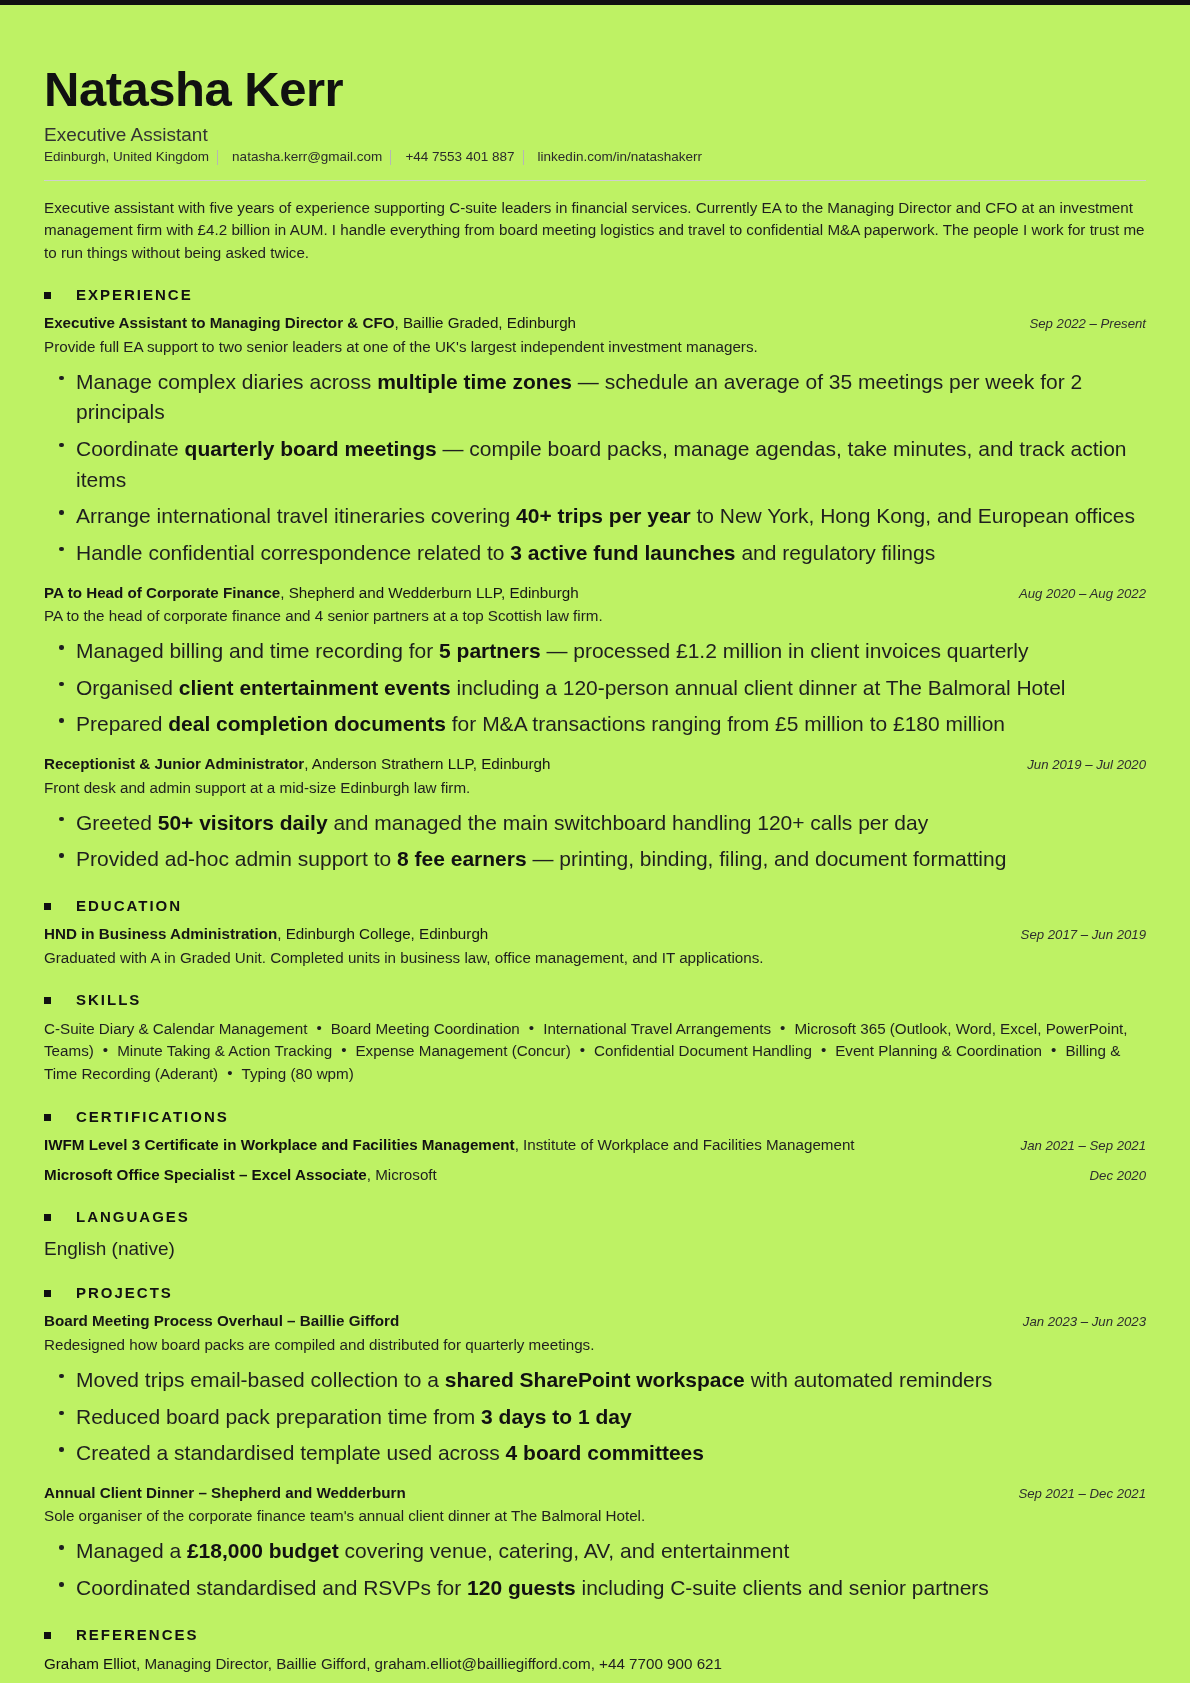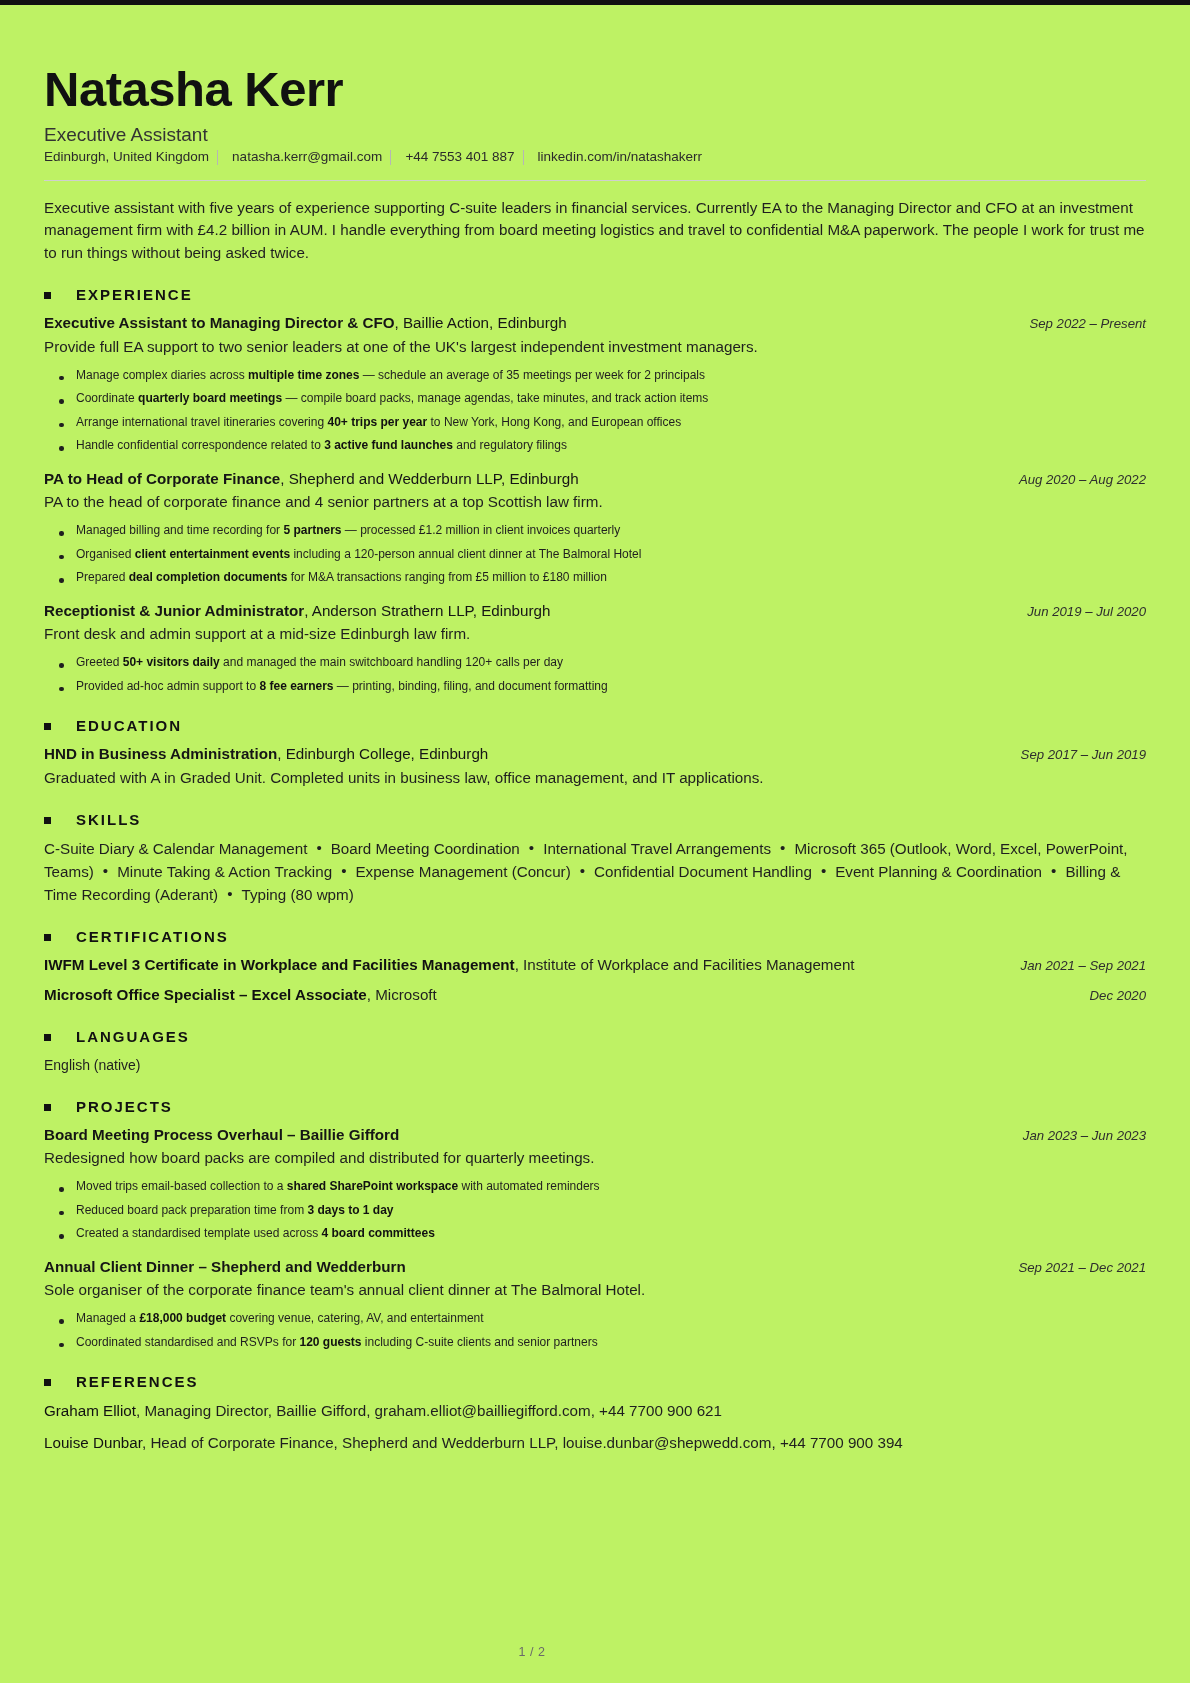--- a/index.html
+++ b/index.html
@@ -129,21 +129,21 @@
     color: #1f1f1f;
     margin-top: 2px;
   }
   ul.bullets {
     margin: 9px 0 0 0;
     padding-left: 32px;
     list-style: none;
   }
   ul.bullets li {
     position: relative;
-    font-size: 12px;
+    font-size: 21px;
     line-height: 1.46;
     color: #1f1f1f;
     margin-bottom: 6px;
   }
   ul.bullets li:last-child { margin-bottom: 0; }
   ul.bullets li::before {
     content: "";
     position: absolute;
     left: -17px;
     top: 9px;
@@ -179,21 +179,21 @@
   .cert-row:first-of-type { margin-top: 0; }
   .cert-text {
     font-size: 15.2px;
     line-height: 1.38;
     color: #1f1f1f;
   }
   .cert-text b { font-weight: 700; color: #111111; }
 
   
   .lang-text {
-    font-size: 14px;
+    font-size: 19px;
     line-height: 1.45;
     color: #1f1f1f;
   }
 
   
   .ref-row {
     font-size: 15.2px;
     line-height: 1.42;
     color: #1f1f1f;
     margin-top: 10px;
@@ -237,21 +237,21 @@
   <div class="summary">Executive assistant with five years of experience supporting C-suite leaders in financial services. Currently EA to the Managing Director and CFO at an investment management firm with £4.2 billion in AUM. I handle everything from board meeting logistics and travel to confidential M&amp;A paperwork. The people I work for trust me to run things without being asked twice.</div>
 
   <div class="section">
     <div class="section-head">
       <span class="sq"></span>
       <span class="section-title">EXPERIENCE</span>
     </div>
     <div id="experience-entries">
         <div class="entry">
           <div class="entry-head">
-            <div class="entry-title"><b>Executive Assistant to Managing Director &amp; CFO</b><span>, Baillie Action, Edinburgh</span></div>
+            <div class="entry-title"><b>Executive Assistant to Managing Director &amp; CFO</b><span>, Baillie Graded, Edinburgh</span></div>
             <div class="entry-date">Sep 2022 – Present</div>
           </div>
           <div class="entry-sub">Provide full EA support to two senior leaders at one of the UK's largest independent investment managers.</div>
           <ul class="bullets">
             <li><span>Manage complex diaries across </span><b>multiple time zones</b><span> — schedule an average of 35 meetings per week for 2 principals</span></li>
             <li><span>Coordinate </span><b>quarterly board meetings</b><span> — compile board packs, manage agendas, take minutes, and track action items</span></li>
             <li><span>Arrange international travel itineraries covering </span><b>40+ trips per year</b><span> to New York, Hong Kong, and European offices</span></li>
             <li><span>Handle confidential correspondence related to </span><b>3 active fund launches</b><span> and regulatory filings</span></li>
           </ul>
         </div>

